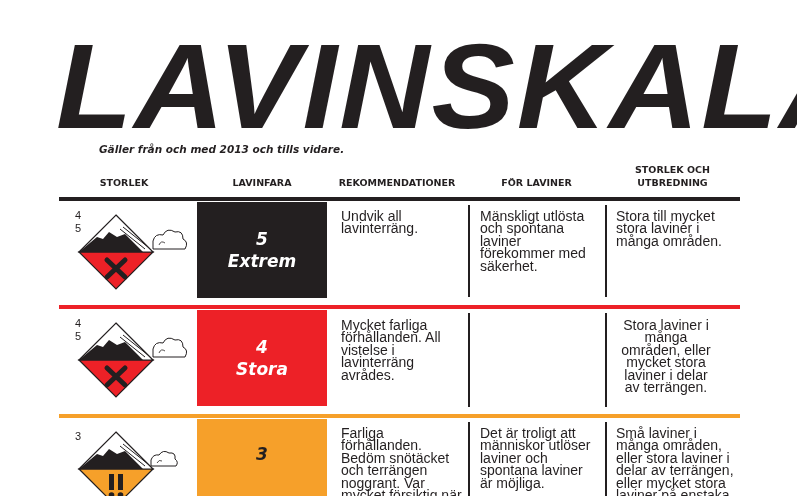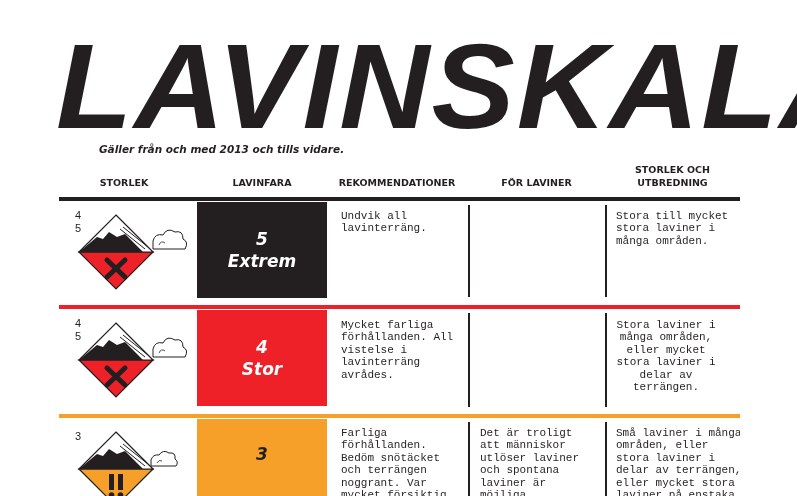--- a/index.html
+++ b/index.html
@@ -31,21 +31,21 @@
     position: absolute; left: 16px; top: 8px; font-family: "Liberation Sans", sans-serif;
     font-size: 11px; line-height: 13px; color: #231f20;
   }
   .level {
     position: absolute; left: 138px; width: 130px;
     display: flex; flex-direction: column; align-items: center; justify-content: center;
     font-family: "DejaVu Sans", sans-serif; font-weight: bold; font-style: italic;
     font-size: 17px; line-height: 22px;
   }
   .cell {
-    position: absolute; font-family: Liberation Mono, monospace; font-size: 11px;
+    position: absolute; font-family: Liberation Sans, sans-serif; font-size: 14px;
     line-height: 12.4px; color: #231f20;
   }
   .div { position: absolute; width: 2px; background: #231f20; }
 </style>
 </head>
 <body>
 
 <div class="title">LAVINSKALA</div>
 <div class="subtitle">Gäller från och med 2013 och tills vidare.</div>
 
@@ -85,20 +85,21 @@
   <div class="nums">
     <div>4</div>
     <div>5</div>
   </div>
   <div class="level" style="top:1px;height:96px;background:#231f20;color:#ffffff;">
     <div>5</div>
     <div>Extrem</div>
   </div>
   <div class="cell" style="left:282px;top:9px;width:120px;">Undvik all lavinterräng.</div>
   <div class="div" style="left:409px;top:4px;height:92px;"></div>
+  <div class="cell" style="left:421px;top:9px;width:118px;">Mänskligt utlösta och spontana laviner förekommer med säkerhet.</div>
   <div class="div" style="left:546px;top:4px;height:92px;"></div>
   <div class="cell" style="left:557px;top:9px;width:120px;">Stora till mycket stora laviner i många områden.</div>
 </div>
 
 <div class="rule" style="top:305px;background:#ed2127;"></div>
 
 <div class="row" style="top:309px;height:105px;">
   <svg class="icon" viewBox="0 0 120 90">
     <path d="M80 34 q2 -8 10 -6 q4 -8 12 -3 q8 -2 8 7 q6 3 2 10 l-32 0 z" fill="#fff" stroke="#231f20" stroke-width="1"></path>
     <path d="M86 38 q2 -5 6 -2" fill="none" stroke="#231f20" stroke-width="0.8"></path>
@@ -109,21 +110,21 @@
     <line x1="50" y1="20" x2="75" y2="40" stroke="#231f20" stroke-width="1"></line>
     <line x1="34" y1="53" x2="52" y2="70" stroke="#231f20" stroke-width="5" stroke-linecap="round"></line>
     <line x1="52" y1="53" x2="34" y2="70" stroke="#231f20" stroke-width="5" stroke-linecap="round"></line>
   </svg>
   <div class="nums">
     <div>4</div>
     <div>5</div>
   </div>
   <div class="level" style="top:1px;height:96px;background:#ed2127;color:#ffffff;">
     <div>4</div>
-    <div>Stor</div>
+    <div>Stora</div>
   </div>
   <div class="cell" style="left:282px;top:10px;width:120px;">Mycket farliga förhållanden. All vistelse i lavinterräng avrådes.</div>
   <div class="div" style="left:409px;top:4px;height:94px;"></div>
   <div class="div" style="left:546px;top:4px;height:94px;"></div>
   <div class="cell" style="left:557px;top:10px;width:100px;text-align:center;">Stora laviner i många områden, eller mycket stora laviner i delar av terrängen.</div>
 </div>
 
 <div class="rule" style="top:414px;background:#f6a02a;"></div>
 
 <div class="row" style="top:418px;height:78px;overflow:hidden;">

